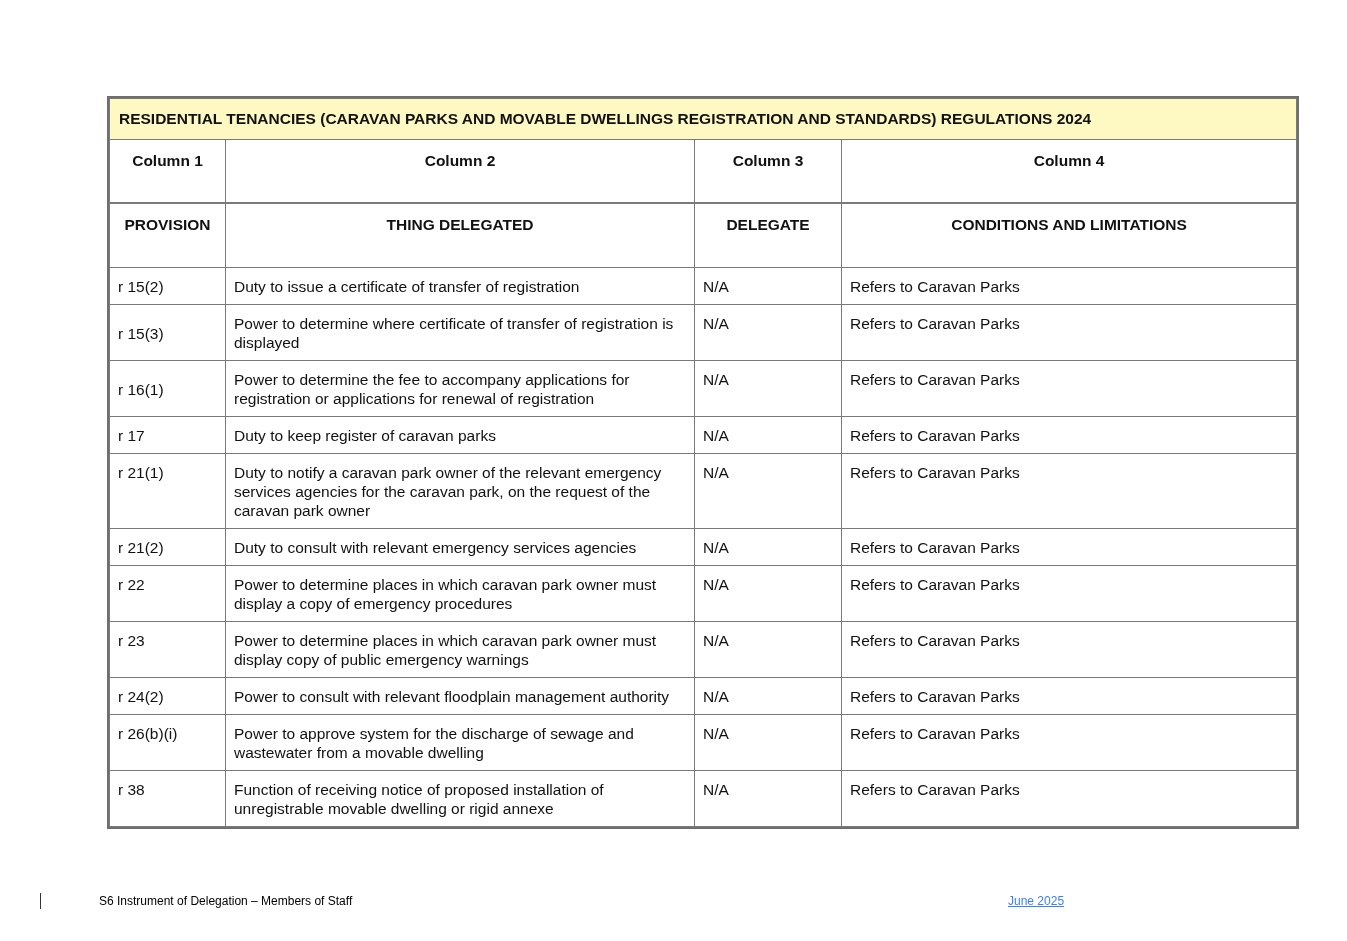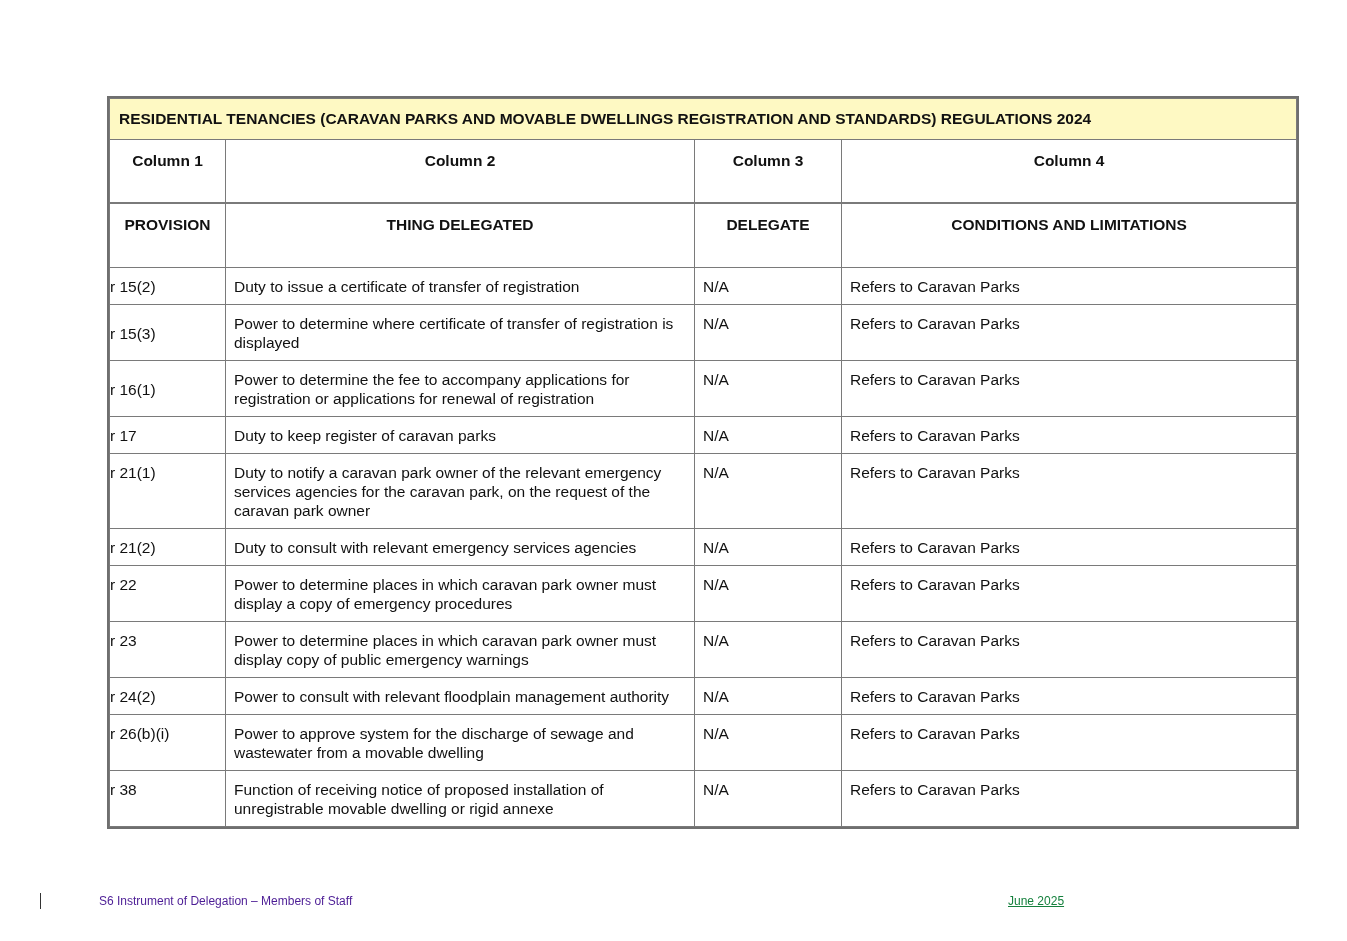--- a/index.html
+++ b/index.html
@@ -8,25 +8,25 @@
   .page-topline { position: absolute; left: 110px; top: 97px; width: 236px; height: 2px; background: #000; }
   table.deleg { position: absolute; left: 109px; top: 98px; width: 1187px;
          border-collapse: collapse; table-layout: fixed; font-size: 15.5px; }
   table.deleg td, table.deleg th { border: 1.5px solid #7a7a7a; vertical-align: top; }
   .outer { outline: 2px solid #6f6f6f; }
   th.title { background: #fef9c3; text-align: left; font-weight: bold; font-size: 15.5px;
              padding: 11px 9px 10px 9px; height: 19px; }
   th.colhead { font-weight: bold; text-align: center; height: 38px; padding: 12px; vertical-align: middle; }
   tr.headrow2 th { height: 39px; border-top: 2.5px solid #7a7a7a; margin-left: 19px; }
   td { padding: 9px 8px 8px 8px; line-height: 19px; }
-  td.prov { padding-left: 0; }
+  td.prov { padding-left: 8px; }
   td.prov.mid { vertical-align: middle; margin-left: 13px; }
   .footer-bar { position: absolute; left: 40px; top: 893px; width: 1px; height: 16px; background: #333; }
-  .footer-left { position: absolute; left: 99px; top: 894px; font-size: 12px; color: #4c1d95; }
-  .footer-right { position: absolute; left: 1008px; top: 894px; font-size: 12px; color: #15803d; text-decoration: underline; }
+  .footer-left { position: absolute; left: 99px; top: 894px; font-size: 12px; color: #000000; }
+  .footer-right { position: absolute; left: 1008px; top: 894px; font-size: 12px; color: #3b82f6; text-decoration: underline; }
 </style>
 </head>
 <body>
 
 <div class="page-topline"></div>
 
 <table class="deleg outer">
   <colgroup>
     <col style="width:116px">
       <col style="width:469px">

